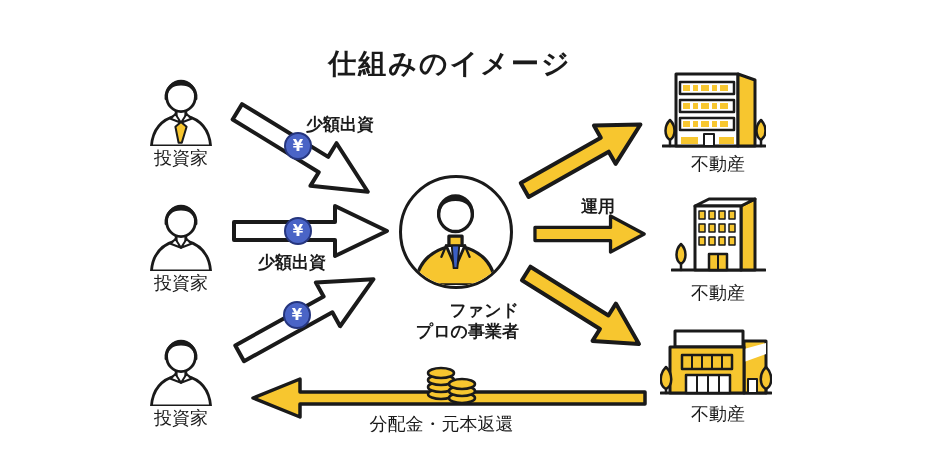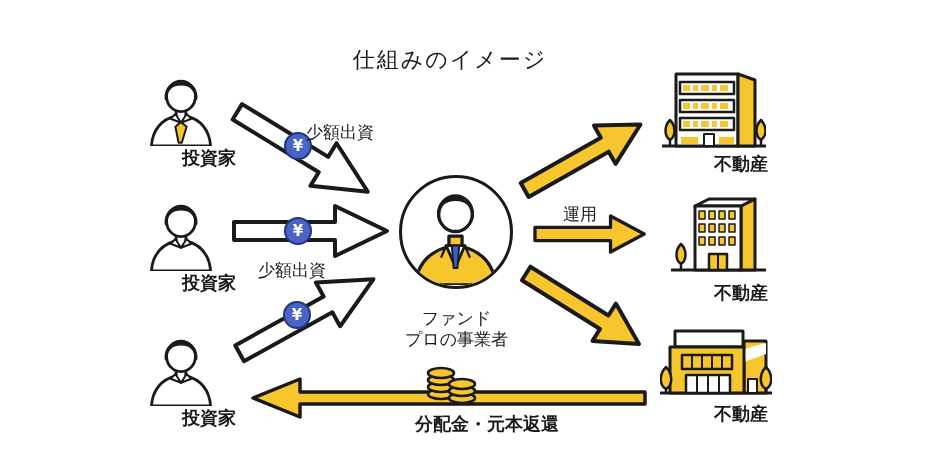--- a/index.html
+++ b/index.html
@@ -6,23 +6,23 @@
     --yellow:#F7C62F;
     --coin-blue:#4A64C6;
     --coin-blue-border:#25357E;
     --ink:#1A1A1A;
     --tie-blue:#3B5FC4;
   }
   html,body{margin:0;padding:0;background:#fff;}
   body{font-family:"DejaVu Sans","Liberation Sans",sans-serif;color:var(--ink);}
   .stage{position:relative;width:934px;height:463px;background:#fff;overflow:hidden;}
   .abs{position:absolute;}
-  .title{left:0;top:4px;width:900px;text-align:center;font-size:22px;font-weight:400;letter-spacing:2px;margin-top:41px;}
-  .node-label{font-weight:700;font-size:18px;text-align:right;white-space:nowrap;}
-  .small-label{font-weight:400;font-size:17px;text-align:center;white-space:nowrap;margin-top:8px;}
+  .title{left:0;top:4px;width:900px;text-align:center;font-size:28px;font-weight:700;letter-spacing:2px;margin-top:41px;}
+  .node-label{font-weight:400;font-size:18px;text-align:center;white-space:nowrap;}
+  .small-label{font-weight:700;font-size:17px;text-align:right;white-space:nowrap;}
   .investor{width:110px;text-align:center;}
   .investor svg{display:block;margin:0 auto;}
   .fund-circle{left:399px;top:175px;width:114px;height:114px;border:3.5px solid var(--ink);
     border-radius:50%;background:#fff;overflow:hidden;box-sizing:border-box;}
   .coin{width:28px;height:28px;border-radius:50%;background:var(--coin-blue);
     border:2.5px solid var(--coin-blue-border);box-sizing:border-box;color:#fff;
     display:flex;align-items:center;justify-content:center;font-size:15px;font-weight:800;line-height:1;}
   .fy{fill:var(--yellow);} .fw{fill:#fff;} .fb{fill:var(--tie-blue);} .nf{fill:none;}
   .si{stroke:var(--ink);stroke-linejoin:round;stroke-linecap:round;}
   svg{display:block;}
@@ -191,15 +191,15 @@
   </svg>
   <svg class="abs" style="left:424px;top:358px" width="56" height="46" viewBox="0 0 56 46">
     <ellipse class="fy si" stroke-width="2.5" cx="17" cy="36" rx="13" ry="5"></ellipse>
     <ellipse class="fy si" stroke-width="2.5" cx="17" cy="29" rx="13" ry="5"></ellipse>
     <ellipse class="fy si" stroke-width="2.5" cx="17" cy="22" rx="13" ry="5"></ellipse>
     <ellipse class="fy si" stroke-width="2.5" cx="17" cy="15" rx="13" ry="5"></ellipse>
     <ellipse class="fy si" stroke-width="2.5" cx="38" cy="40" rx="13" ry="5"></ellipse>
     <ellipse class="fy si" stroke-width="2.5" cx="38" cy="33" rx="13" ry="5"></ellipse>
     <ellipse class="fy si" stroke-width="2.5" cx="38" cy="26" rx="13" ry="5"></ellipse>
   </svg>
-  <div class="abs node-label" style="left:354px;top:412px;width:205px">分配金・元本返還</div>
+  <div class="abs node-label" style="left:339px;top:412px;width:205px">分配金・元本返還</div>
 
 </div>
 
 </body></html>

